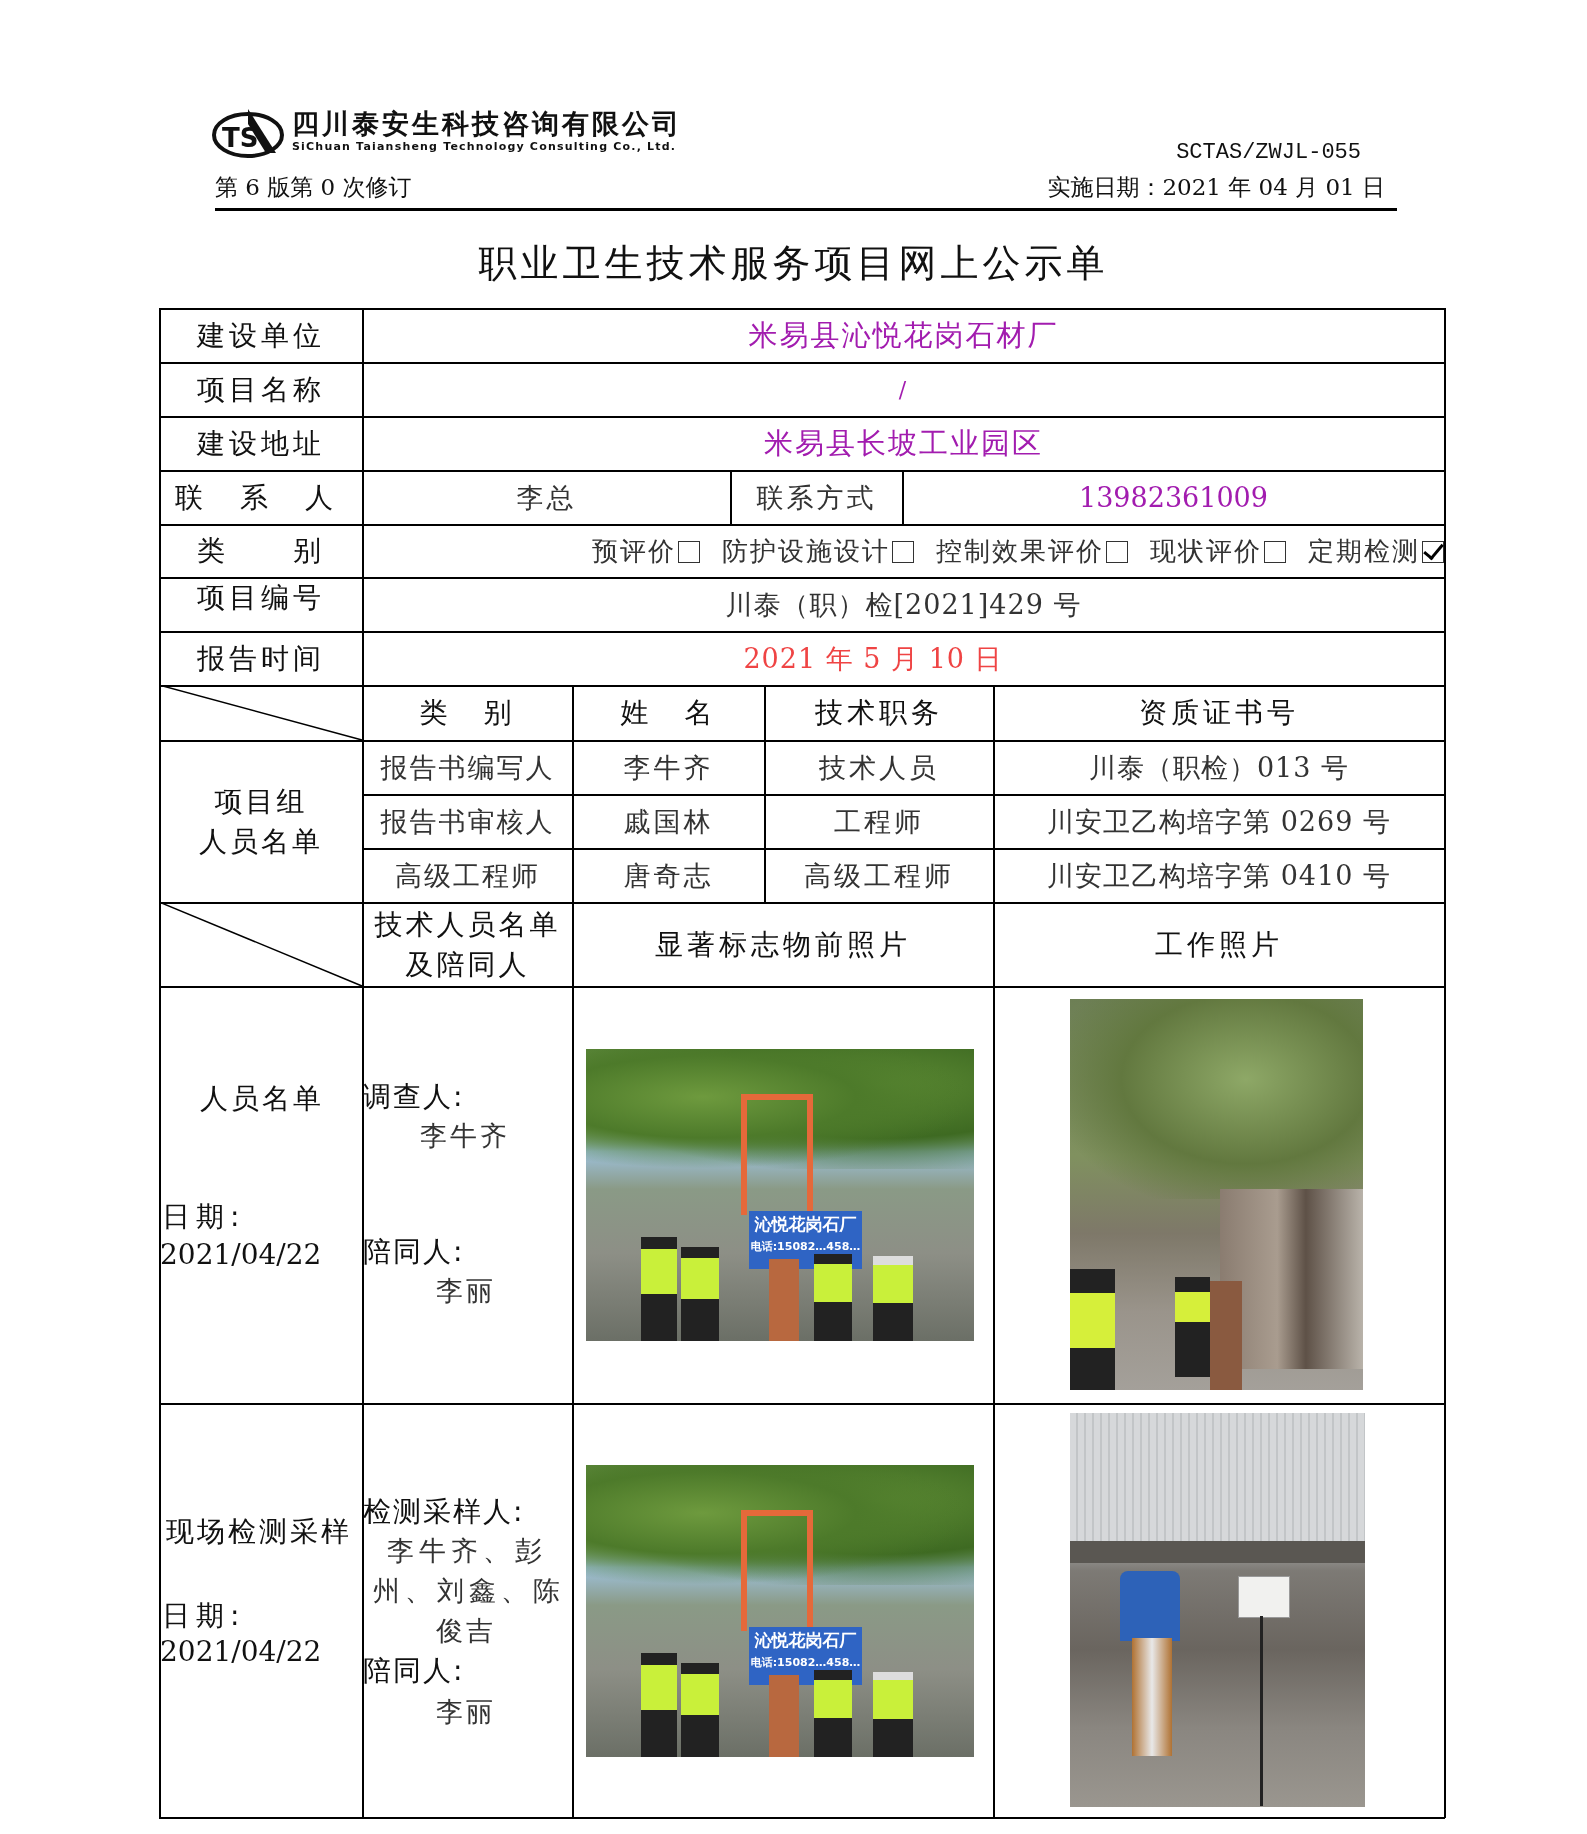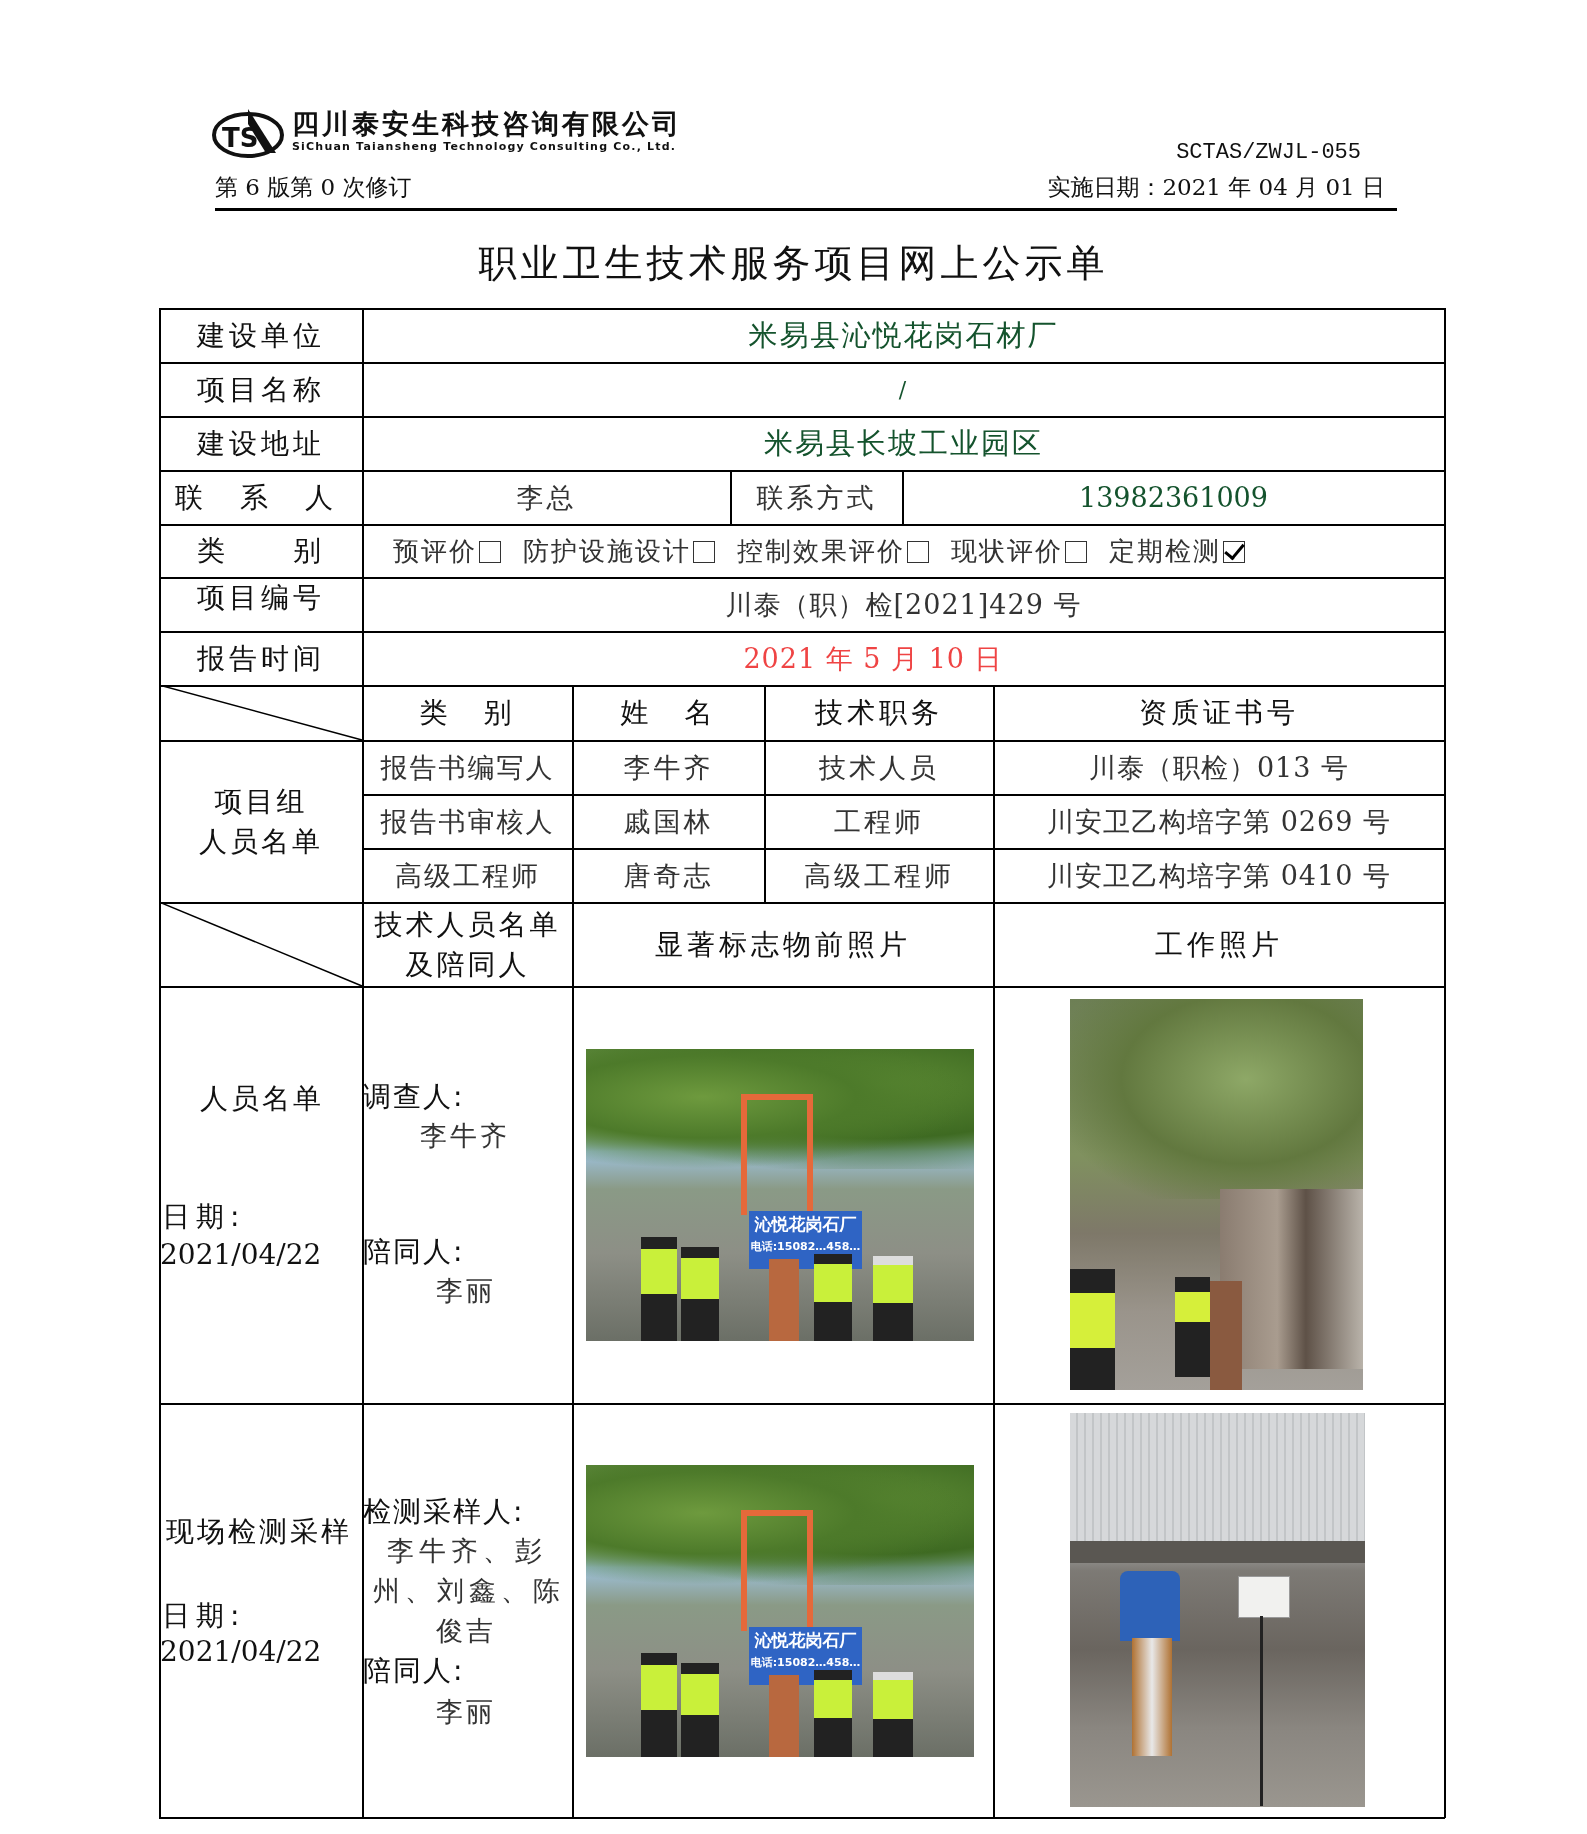--- a/index.html
+++ b/index.html
@@ -11,21 +11,21 @@
   .doc-code{right:226px;top:140px;font-size:22px;font-family:"Liberation Mono","DejaVu Sans Mono",monospace;}
   .revision{left:215px;top:172px;font-size:23px;}
   .impl-date{right:202px;top:172px;font-size:23px;}
   .hr{left:215px;top:208px;width:1182px;height:3px;background:#000;}
   .title{left:0;width:1587px;top:238px;text-align:center;font-size:38px;letter-spacing:4px;font-family:"DejaVu Sans","Liberation Sans",sans-serif;}
   .grid{position:absolute;left:0;top:0;width:1587px;height:1834px;}
   .hl{position:absolute;height:1.5px;background:#000;}
   .vl{position:absolute;width:1.5px;background:#000;}
   .cell{position:absolute;display:flex;align-items:center;justify-content:center;text-align:center;box-sizing:border-box;}
   .lbl{font-size:28px;letter-spacing:4px;color:#111;font-family:"DejaVu Sans","Liberation Sans",sans-serif;}
-  .val{font-size:29px;color:#14532d;letter-spacing:2px;border-radius:19px;}
+  .val{font-size:29px;color:#a21caf;letter-spacing:2px;border-radius:19px;}
   .val-sm{font-size:27px;color:#333;letter-spacing:3px;}
   .hd{font-size:28px;letter-spacing:4px;font-family:"DejaVu Sans","Liberation Sans",sans-serif;color:#111;}
   .chk{display:inline-block;width:20px;height:20px;border:1.5px solid #333;vertical-align:-3px;margin-left:2px;margin-right:22px;position:relative;}
   .chk.on::after{content:"";position:absolute;left:5px;top:-2px;width:8px;height:16px;border-right:3.5px solid #000;border-bottom:3.5px solid #000;transform:rotate(40deg);}
   .photo{position:absolute;overflow:hidden;}
   .diag{position:absolute;}
   .bl{position:absolute;font-size:28px;font-family:"DejaVu Sans","Liberation Sans",sans-serif;color:#111;}
   .nm{position:absolute;font-size:27px;color:#333;letter-spacing:3px;}
 </style>
 </head>
@@ -87,21 +87,21 @@
 
 <div class="cell lbl" style="left:160px;top:417px;width:202px;height:53px">建设地址</div>
 <div class="cell val" style="left:363px;top:417px;width:1081px;height:53px">米易县长坡工业园区</div>
 
 <div class="cell lbl" style="left:160px;top:471px;width:202px;height:53px;letter-spacing:14px">联 系 人</div>
 <div class="cell val-sm" style="left:363px;top:471px;width:367px;height:53px">李总</div>
 <div class="cell val-sm" style="left:731px;top:471px;width:171px;height:53px">联系方式</div>
 <div class="cell val" style="left:903px;top:471px;width:541px;height:53px;font-size:27px;letter-spacing:0">13982361009</div>
 
 <div class="cell lbl" style="left:160px;top:525px;width:202px;height:52px">类　　别</div>
-<div class="cell val-sm" style="left:363px;top:525px;width:1081px;height:52px;justify-content:flex-start;padding-left:30px;font-size:26px;letter-spacing:2px">
+<div class="cell val-sm" style="left:363px;top:525px;width:1081px;height:52px;justify-content:flex-end;padding-left:30px;font-size:26px;letter-spacing:2px">
   <span><span>预评价</span><span class="chk"></span></span>
   <span><span>防护设施设计</span><span class="chk"></span></span>
   <span><span>控制效果评价</span><span class="chk"></span></span>
   <span><span>现状评价</span><span class="chk"></span></span>
   <span><span>定期检测</span><span class="chk on" style="margin-right:0"></span></span>
 </div>
 
 <div class="cell lbl" style="left:160px;top:578px;width:202px;height:39px">项目编号</div>
 <div class="cell val-sm" style="left:363px;top:578px;width:1081px;height:53px;letter-spacing:1px">川泰（职）检[2021]429 号</div>
 

